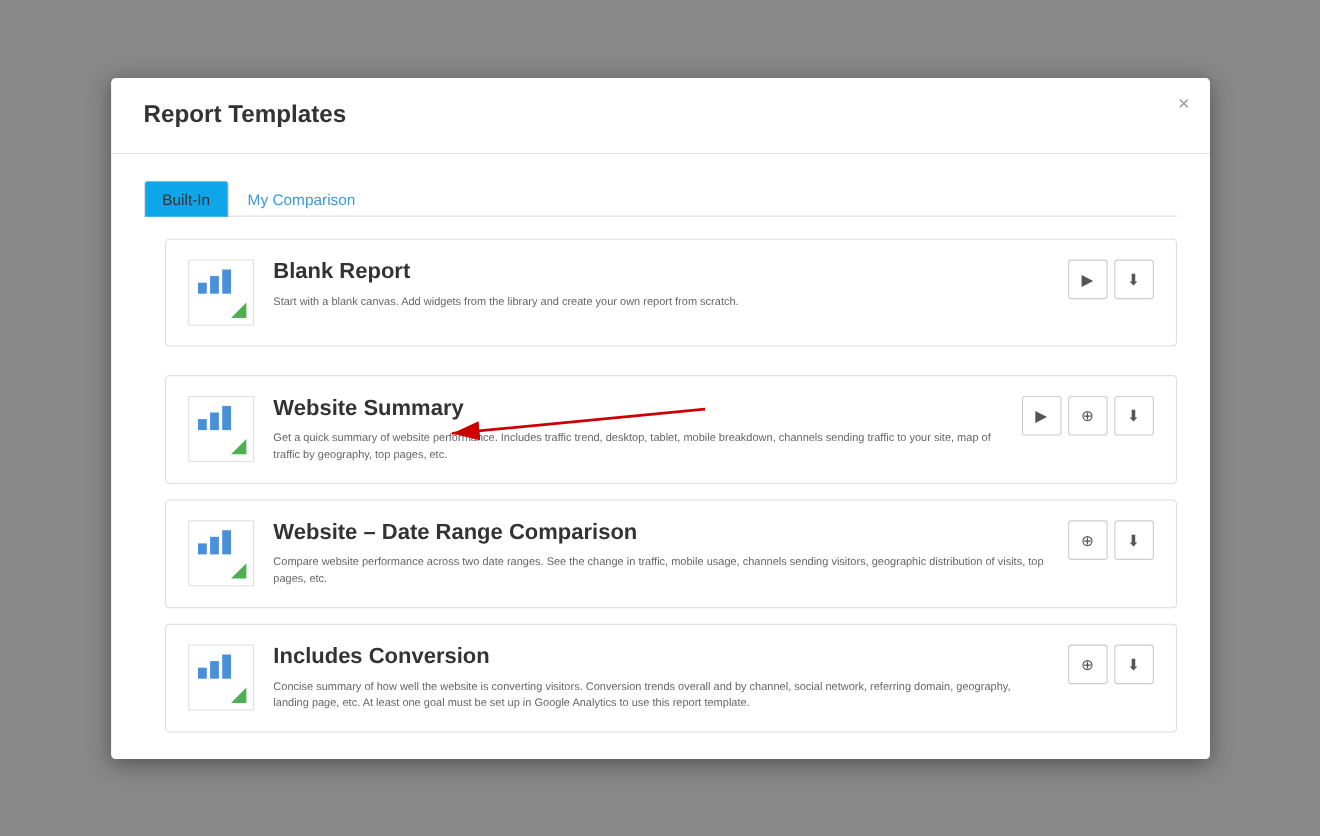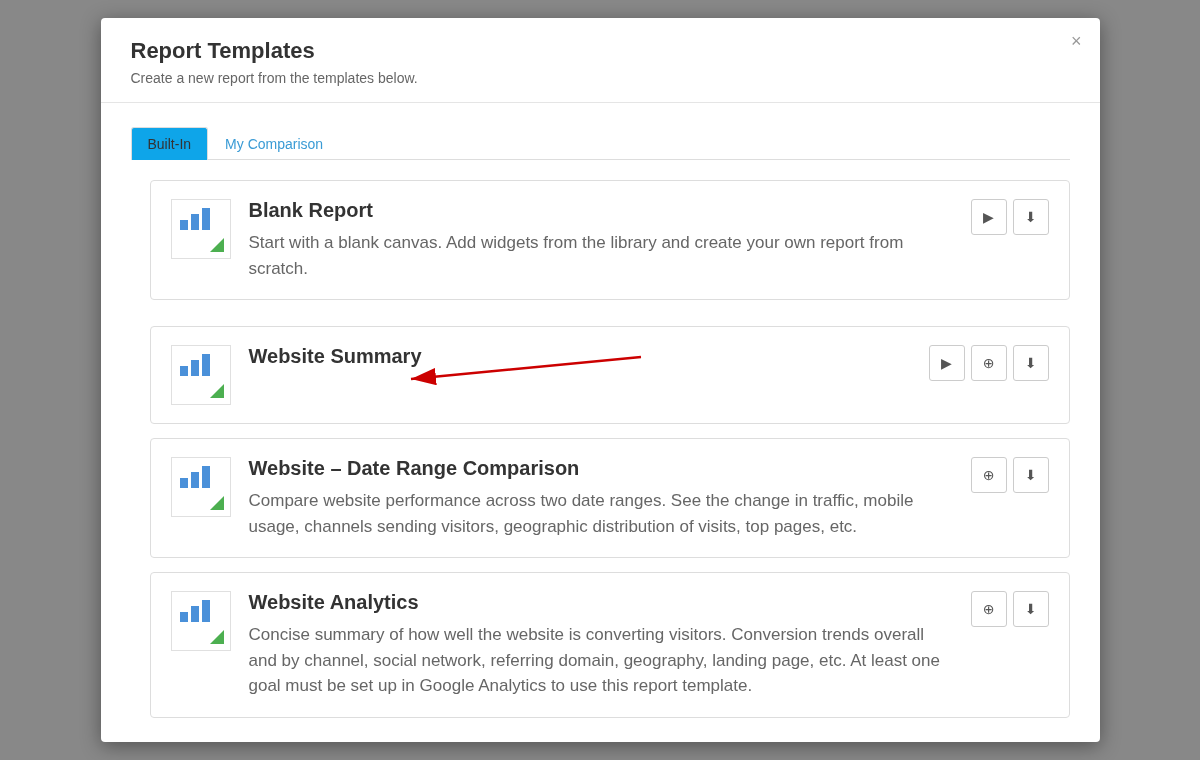--- a/index.html
+++ b/index.html
@@ -138,21 +138,21 @@
     .template-content {
       flex: 1;
     }
     .template-name {
       font-size: 20px;
       font-weight: 600;
       color: #333;
       margin-bottom: 8px;
     }
     .template-desc {
-      font-size: 17px;
+      font-size: 10px;
       color: #666;
       line-height: 1.5;
     }
     .template-actions {
       display: flex;
       gap: 6px;
       align-items: center;
       margin-left: 20px;
     }
     .action-btn {
@@ -181,21 +181,20 @@
       position: relative;
     }
   </style>
 </head>
 <body>
 
 <div class="modal-overlay">
   <div class="modal">
     <div class="modal-header">
       <div class="modal-title">Report Templates</div>
-      <div class="modal-subtitle">Create a new report from the templates below.</div>
       <button class="close-btn">×</button>
     </div>
     <div class="modal-body">
       <div class="tabs">
         <div class="tab active">Built-In</div>
         <div class="tab link-style">My Comparison</div>
       </div>
       <div class="modal-body-inner">
         <div class="template-list">
 
@@ -222,20 +221,21 @@
             <div class="template-icon">
               <div class="bar-chart">
                 <div class="bar b1"></div>
                 <div class="bar b2"></div>
                 <div class="bar b3"></div>
               </div>
               <div class="triangle-icon"></div>
             </div>
             <div class="template-content">
               <div class="template-name">Website Summary</div>
+              <div class="template-desc">Get a quick summary of website performance. Includes traffic trend, desktop, tablet, mobile breakdown, channels sending traffic to your site, map of traffic by geography, top pages, etc.</div>
             </div>
             <div class="template-actions">
               <button class="action-btn">▶</button>
               <button class="action-btn">⊕</button>
               <button class="action-btn">⬇</button>
             </div>
 
             <svg class="red-arrow" style="position:absolute;top:0;left:0;width:100%;height:100%;pointer-events:none;overflow:visible;">
               <defs>
                 <marker id="arrowhead2" markerWidth="10" markerHeight="7" refX="10" refY="3.5" orient="auto">
@@ -268,21 +268,21 @@
           <div class="template-card">
             <div class="template-icon">
               <div class="bar-chart">
                 <div class="bar b1"></div>
                 <div class="bar b2"></div>
                 <div class="bar b3"></div>
               </div>
               <div class="triangle-icon"></div>
             </div>
             <div class="template-content">
-              <div class="template-name">Website Analytics</div>
+              <div class="template-name">Includes Conversion</div>
               <div class="template-desc">Concise summary of how well the website is converting visitors. Conversion trends overall and by channel, social network, referring domain, geography, landing page, etc. At least one goal must be set up in Google Analytics to use this report template.</div>
             </div>
             <div class="template-actions">
               <button class="action-btn">⊕</button>
               <button class="action-btn">⬇</button>
             </div>
           </div>
 
         </div>
       </div>

